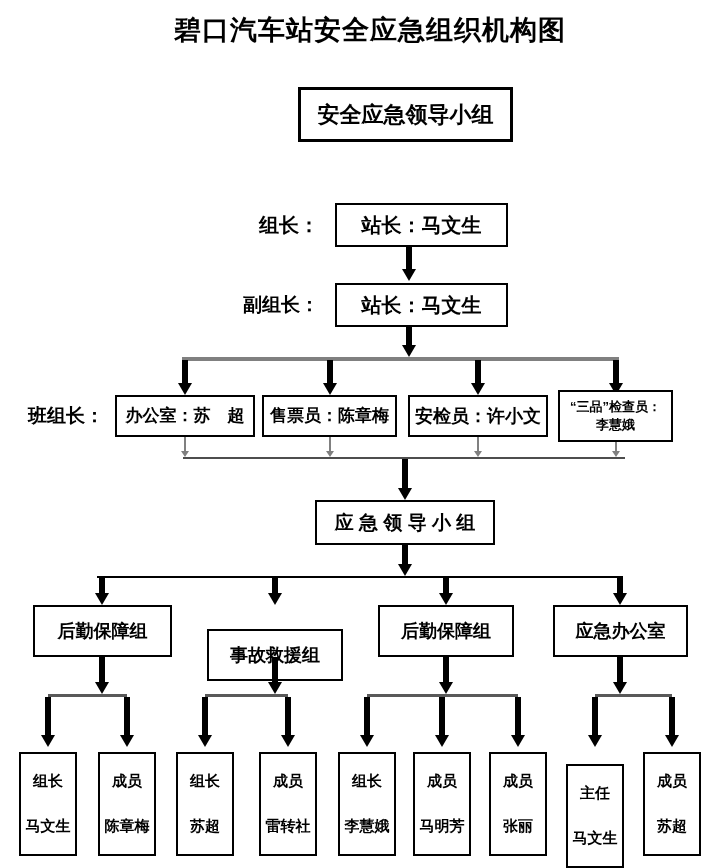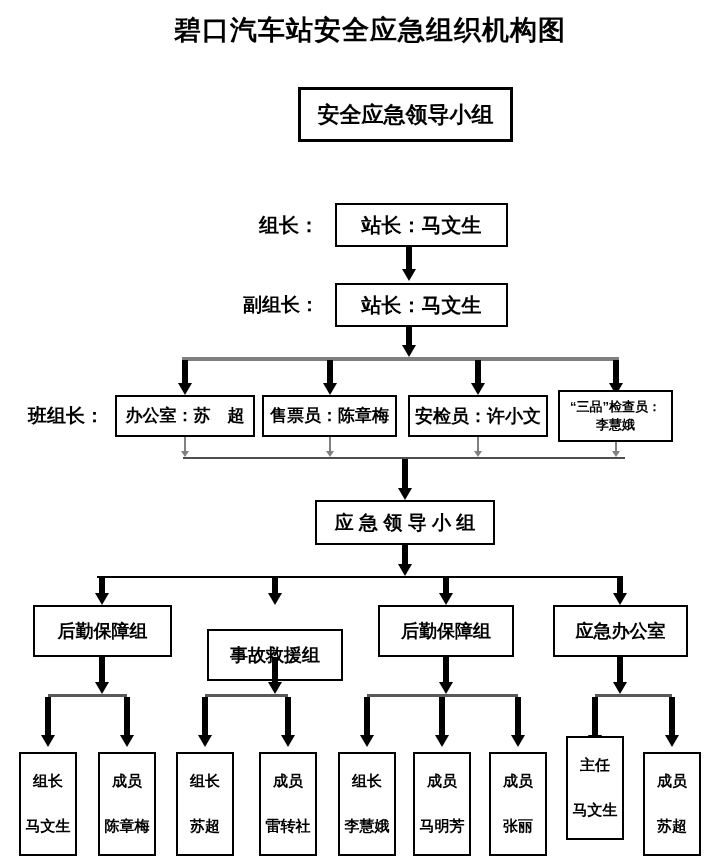--- a/index.html
+++ b/index.html
@@ -140,21 +140,21 @@
     <span>李慧娥</span>
   </div>
   <div class="member" style="left:413px;top:752px;width:58px;height:104px;">
     <span>成员</span>
     <span>马明芳</span>
   </div>
   <div class="member" style="left:489px;top:752px;width:58px;height:104px;">
     <span>成员</span>
     <span>张丽</span>
   </div>
-  <div class="member" style="left:566px;top:736px;width:58px;height:104px;">
+  <div class="member" style="left:566px;top:764px;width:58px;height:104px;">
     <span>主任</span>
     <span>马文生</span>
   </div>
   <div class="member" style="left:643px;top:752px;width:58px;height:104px;">
     <span>成员</span>
     <span>苏超</span>
   </div>
 
 </div>
 

